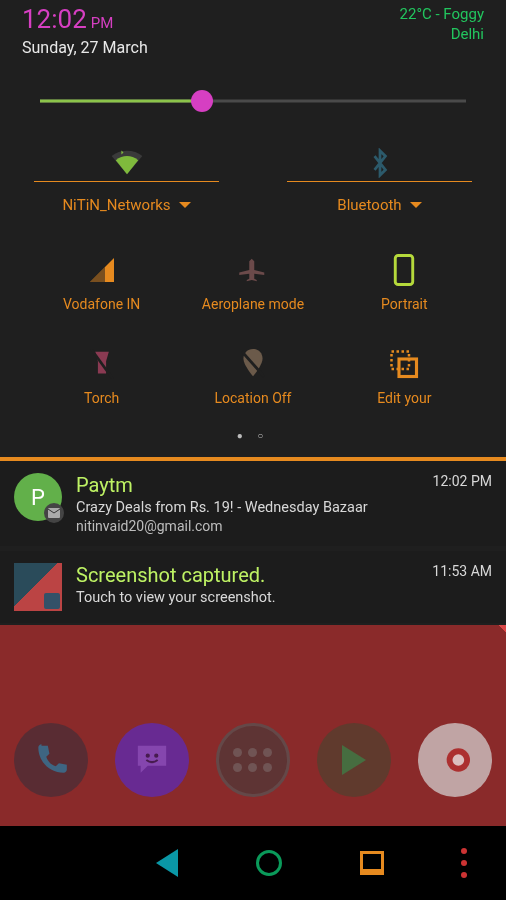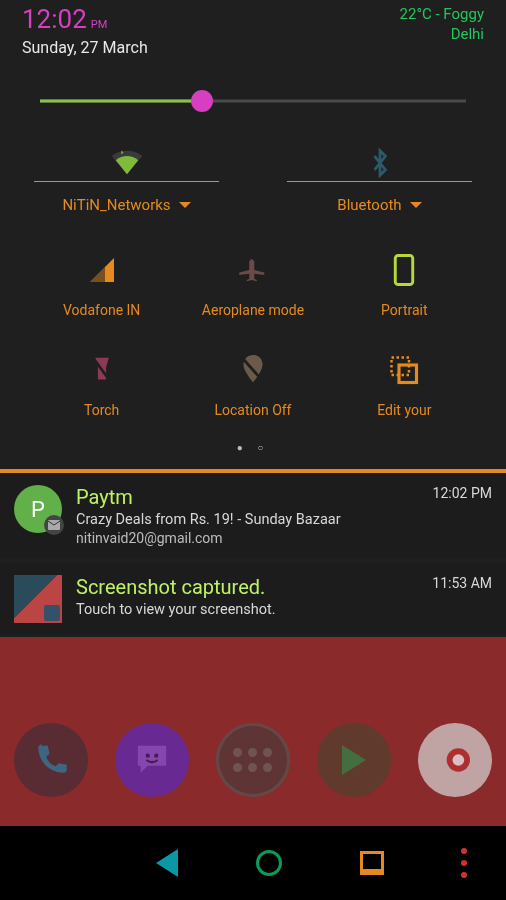--- a/index.html
+++ b/index.html
@@ -46,21 +46,21 @@
   .badge-93 {
     width:24px; height:24px; border-radius:50%; background:#fff; color:#000;
     font-size:10px; font-weight:700; display:flex; align-items:center; justify-content:center;
   }
   .gear-icon svg, .avatar { width:28px; height:28px; }
   .avatar { border-radius:50%; background:radial-gradient(circle at 50% 35%, #ddd 30%, #000 31%); border:1px solid #888;}
 
   
   .clock-row { display:flex; justify-content:space-between; padding: 4px 22px 18px; }
   .clock-time { color:#d63fc2; font-size:26px; font-weight:400; }
-  .clock-time small { font-size:11px; margin-left:4px; }
+  .clock-time small { font-size:15px; margin-left:4px; }
   .clock-date { color:#e8e8e8; font-size:16px; margin-top:4px; }
   .weather { text-align:right; color:#22c55e; font-size:15px; line-height:1.35; }
 
   
   .brightness { position:relative; height:40px; margin:6px 40px 18px; }
   .track { position:absolute; top:50%; left:0; right:0; height:3px; background:#4a4a4a; transform:translateY(-50%); }
   .fill  { position:absolute; top:50%; left:0; height:3px; background:#8bc34a; transform:translateY(-50%); }
   .thumb { position:absolute; top:50%; width:22px; height:22px; border-radius:50%; background:#d63fc2; transform:translate(-50%,-50%); }
 
   
@@ -68,21 +68,21 @@
   .dual-cell { flex:1; text-align:center; padding:6px 0 14px; }
   .dual-icon { height:36px; display:flex; align-items:center; justify-content:center; }
   .dual-label { color:#e68a1f; font-size:15px; display:inline-flex; align-items:center; gap:8px; margin-top:6px; }
   .dual-label .chev { border:6px solid transparent; border-top-color:#e68a1f; transform:translateY(3px); width:0; height:0; }
   .rule { height:1px; background:#e68a1f; margin:0 34px 8px; }
 
   
   .tiles { display:grid; grid-template-columns:repeat(3,1fr); row-gap:34px; padding:24px 26px 14px; }
   .tile { text-align:center; }
   .tile-icon { height:36px; display:flex; align-items:center; justify-content:center; }
-  .tile-label { color:#e68a1f; font-size:14px; margin-top:14px; }
+  .tile-label { color:#e68a1f; font-size:14px; margin-top:8px; }
 
   .pager { text-align:center; padding:10px 0 16px; color:#bbb; letter-spacing:6px; font-size:10px; }
   .divider-accent { height:4px; background:#e68a1f; }
 
   
   .notifs { display:flex; flex-direction:column; gap:5px; }
   .notif {
     display:flex; gap:14px; padding:12px 14px;
     background:#1c1c1c;
   }
@@ -268,21 +268,21 @@
           <div class="paytm-circle">P</div>
           <div class="sub-badge">
             <svg width="12" height="10" viewBox="0 0 12 10">
               <rect width="12" height="10" fill="#aaa" rx="1"></rect>
               <path d="M0 1l6 4 6-4" stroke="#333" fill="none"></path>
             </svg>
           </div>
         </div>
         <div class="notif-body">
           <div class="notif-title">Paytm</div>
-          <div class="notif-line">Crazy Deals from Rs. 19! - Sunday Bazaar</div>
+          <div class="notif-line">Crazy Deals from Rs. 19! - Wednesday Bazaar</div>
           <div class="notif-sub">nitinvaid20@gmail.com</div>
         </div>
         <div class="notif-time">12:02 PM</div>
       </div>
       <div class="notif">
         <div class="notif-icon-wrap">
           <div class="shot-thumb"></div>
         </div>
         <div class="notif-body">
           <div class="notif-title">Screenshot captured.</div>

